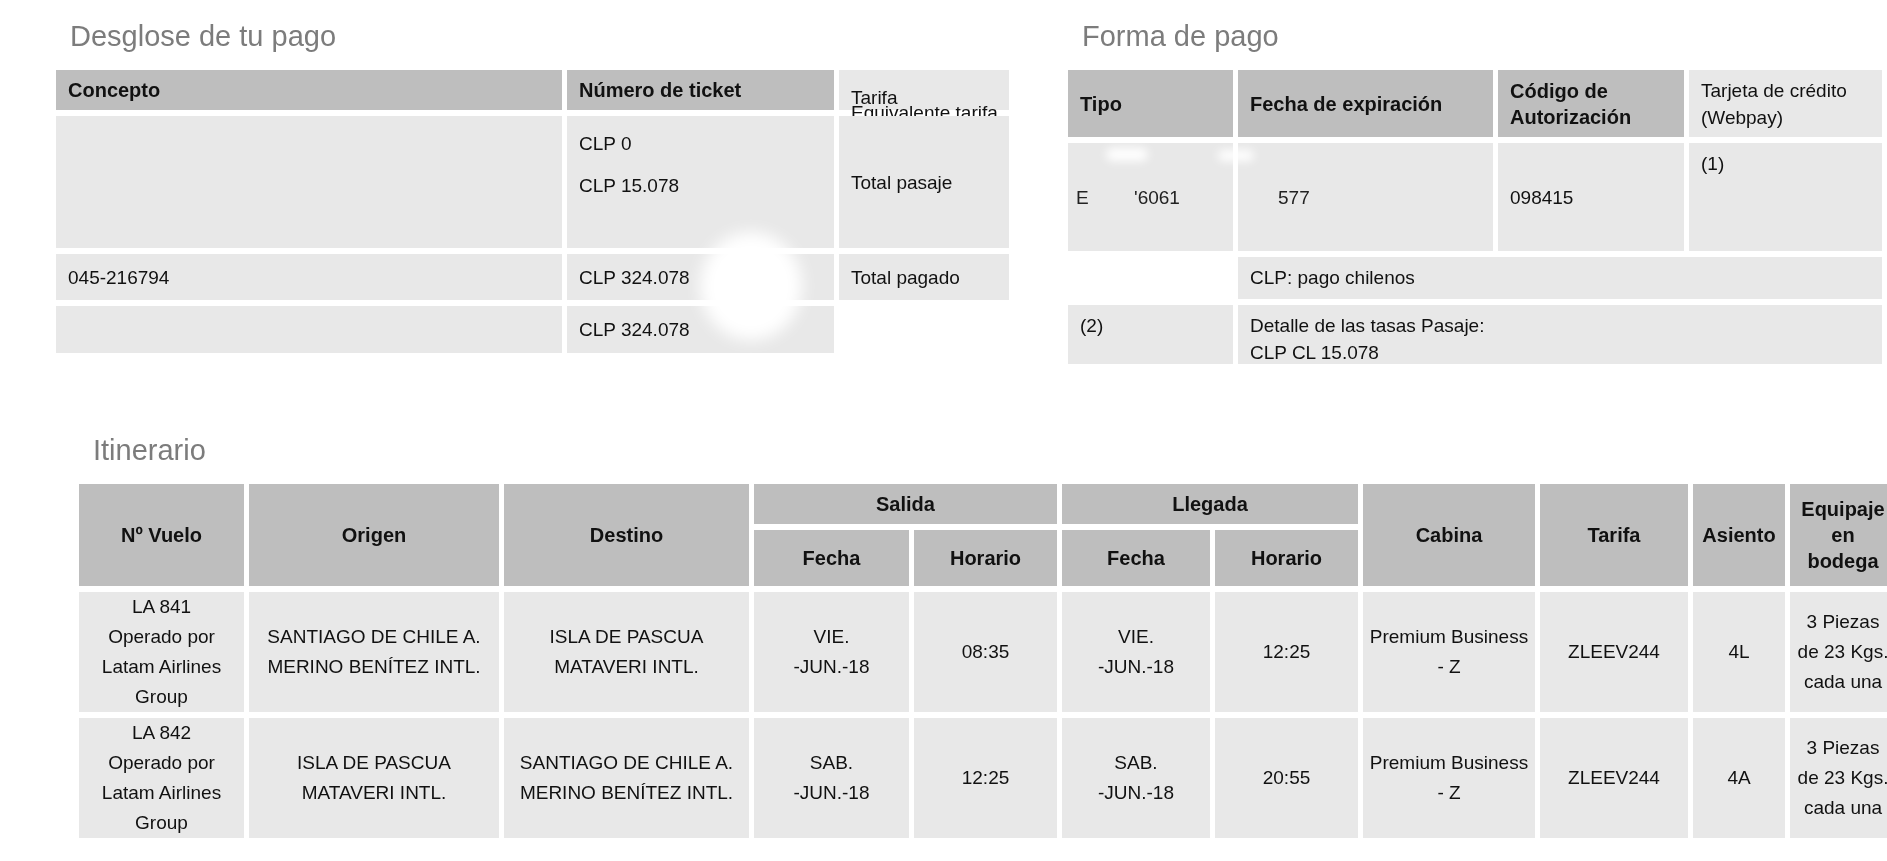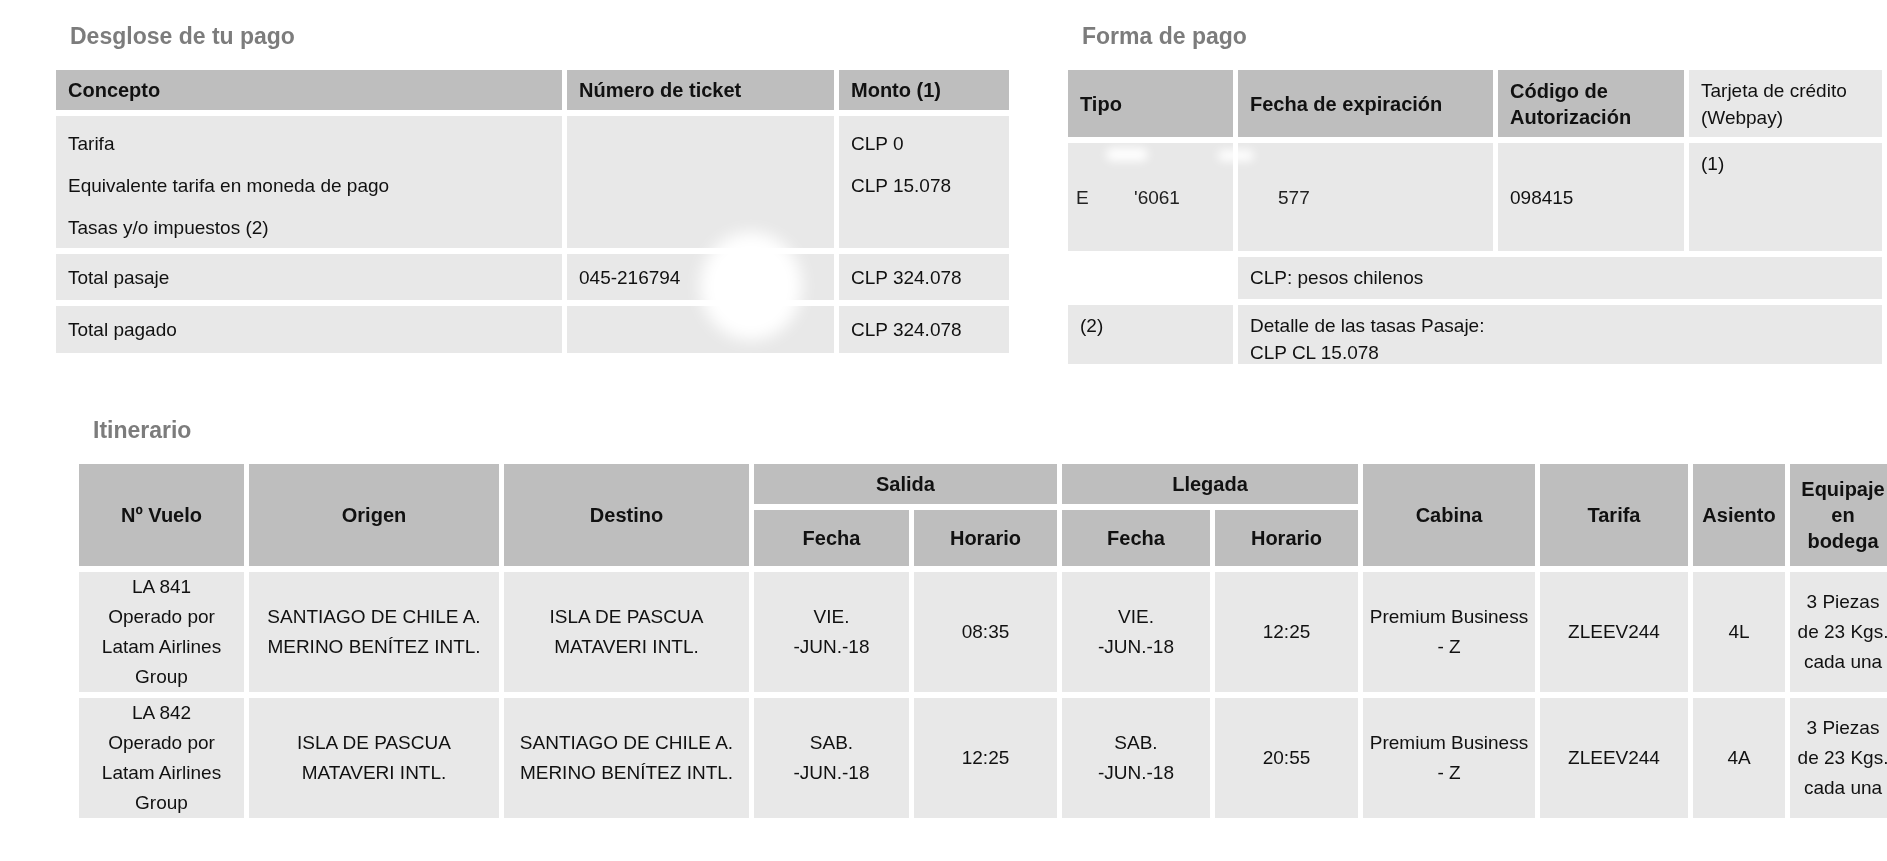--- a/index.html
+++ b/index.html
@@ -4,21 +4,21 @@
 <style>
   html,body { margin:0; padding:0; background:#fff; }
   #page {
     position:relative; width:1887px; height:861px; background:#fff;
     font-family:"Liberation Sans", sans-serif; color:var(--body-text,#111);
     overflow:hidden;
   }
   .content { padding:18px 0 0 56px; width:1824px; }
   .top-row { display:flex; justify-content:space-between; align-items:flex-start; width:1824px; }
   .section-title {
-    font-size:23px; font-weight:bold; color:var(--title-text,#7c7c7c);
+    font-size:29px; font-weight:normal; color:var(--title-text,#7c7c7c);
     margin:0 0 16px 14px; line-height:36px;
   }
   .tbl { display:grid; gap:6px 5px; }
   .tbl-breakdown { grid-template-columns:506px 267px 170px; grid-template-rows:40px 132px 46px 47px; }
   .tbl-payment   { grid-template-columns:165px 255px 186px 193px; grid-template-rows:67px 108px 42px 59px; }
   .tbl-itinerary { grid-template-columns:165px 250px 245px 155px 143px 148px 143px 172px 148px 92px 106px;
                    grid-template-rows:40px 56px 120px 120px; margin-top:0; }
   .th { background:var(--header-bg,#bebebe); font-weight:bold; font-size:20px;
         display:flex; align-items:center; line-height:26px; }
   .td { background:var(--cell-bg,#e8e8e8); font-size:19px; display:flex; align-items:center; line-height:27px; }
@@ -28,21 +28,21 @@
   .bold { font-weight:normal; }
   .top-align { align-items:flex-start; padding-top:7px; }
   .block { display:block; padding:6px 0 0 12px; }
   .block > div { height:42px; display:flex; align-items:center; }
   .rs2 { grid-row:1 / 3; }
   .grp-salida  { grid-row:1; grid-column:4 / 6; }
   .grp-llegada { grid-row:1; grid-column:6 / 8; }
   .sub1 { grid-row:2; grid-column:4; } .sub2 { grid-row:2; grid-column:5; }
   .sub3 { grid-row:2; grid-column:6; } .sub4 { grid-row:2; grid-column:7; }
   .itin { line-height:30px; }
-  .itinerary-section { margin-top:48px;padding-left:23px; }
+  .itinerary-section { margin-top:68px;padding-left:23px; }
   .card-cell { position:relative; }
   .frag { position:absolute; top:50%; transform:translateY(-50%); font-size:19px; color:#222; filter:blur(0.5px); }
   .frag-1 { left:8px; } .frag-2 { left:66px; } .frag-3 { left:210px; }
   .smudge { position:absolute; background:#fff; border-radius:8px; filter:blur(5px); }
   .smudge-1 { left:38px; top:5px; width:42px; height:13px; }
   .smudge-2 { left:150px; top:7px; width:36px; height:11px; }
   .blur-blob { position:absolute; left:700px; top:232px; width:102px; height:108px;
                background:#fff; border-radius:50%; filter:blur(8px); }
 </style>
 </head>
@@ -51,21 +51,20 @@
 <div id="page">
   <div class="content">
 
     <div class="top-row">
 
       <div style="width:956px;">
         <h2 class="section-title">Desglose de tu pago</h2>
         <div class="tbl tbl-breakdown">
           <div class="th lp">Concepto</div>
           <div class="th lp">Número de ticket</div>
-          <div class="th lp">Monto (1)</div>
 
           <div class="td block">
             <div>Tarifa</div>
             <div>Equivalente tarifa en moneda de pago</div>
             <div>Tasas y/o impuestos (2)</div>
           </div>
           <div class="td"></div>
           <div class="td block">
             <div>CLP 0</div>
             <div>CLP 15.078</div>
@@ -93,21 +92,21 @@
             <span class="smudge smudge-1"></span>
             <span class="smudge smudge-2"></span>
             <span class="frag frag-1">E</span>
             <span class="frag frag-2">'6061</span>
             <span class="frag frag-3">577</span>
           </div>
           <div class="td lp"></div>
           <div class="td lp">098415</div>
 
           <div class="td lp bold top-align">(1)</div>
-          <div class="td lp top-align" style="grid-column:2 / 5;">CLP: pesos chilenos</div>
+          <div class="td lp top-align" style="grid-column:2 / 5;">CLP: pago chilenos</div>
 
           <div class="td lp bold top-align">(2)</div>
           <div class="td lp top-align preline" style="grid-column:2 / 5;">Detalle de las tasas Pasaje:
 CLP CL 15.078</div>
         </div>
       </div>
     </div>
 
     <div class="itinerary-section">
       <h2 class="section-title">Itinerario</h2>

